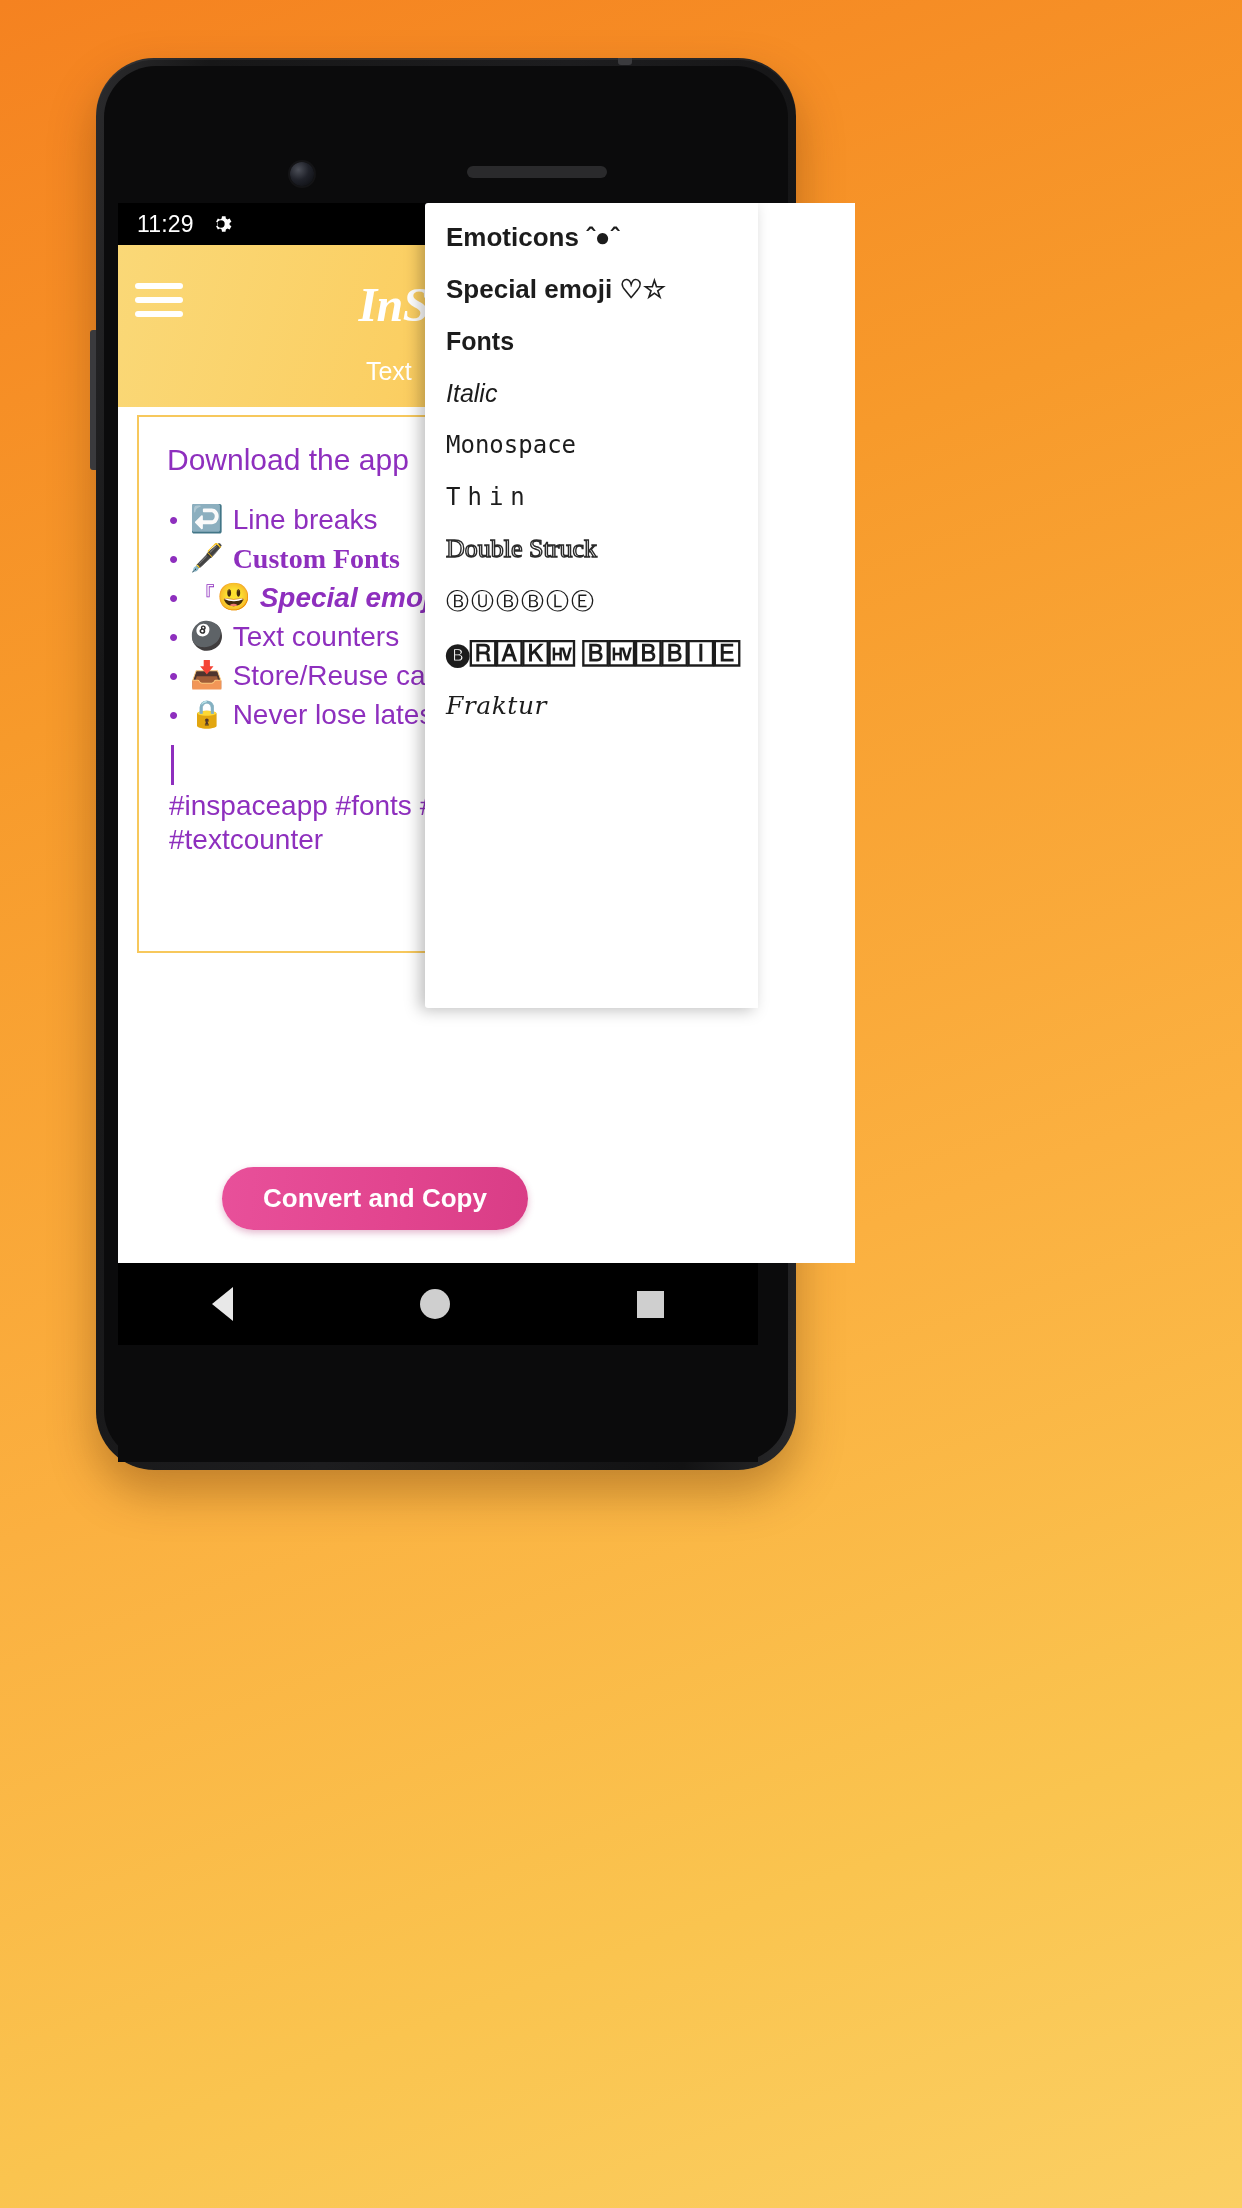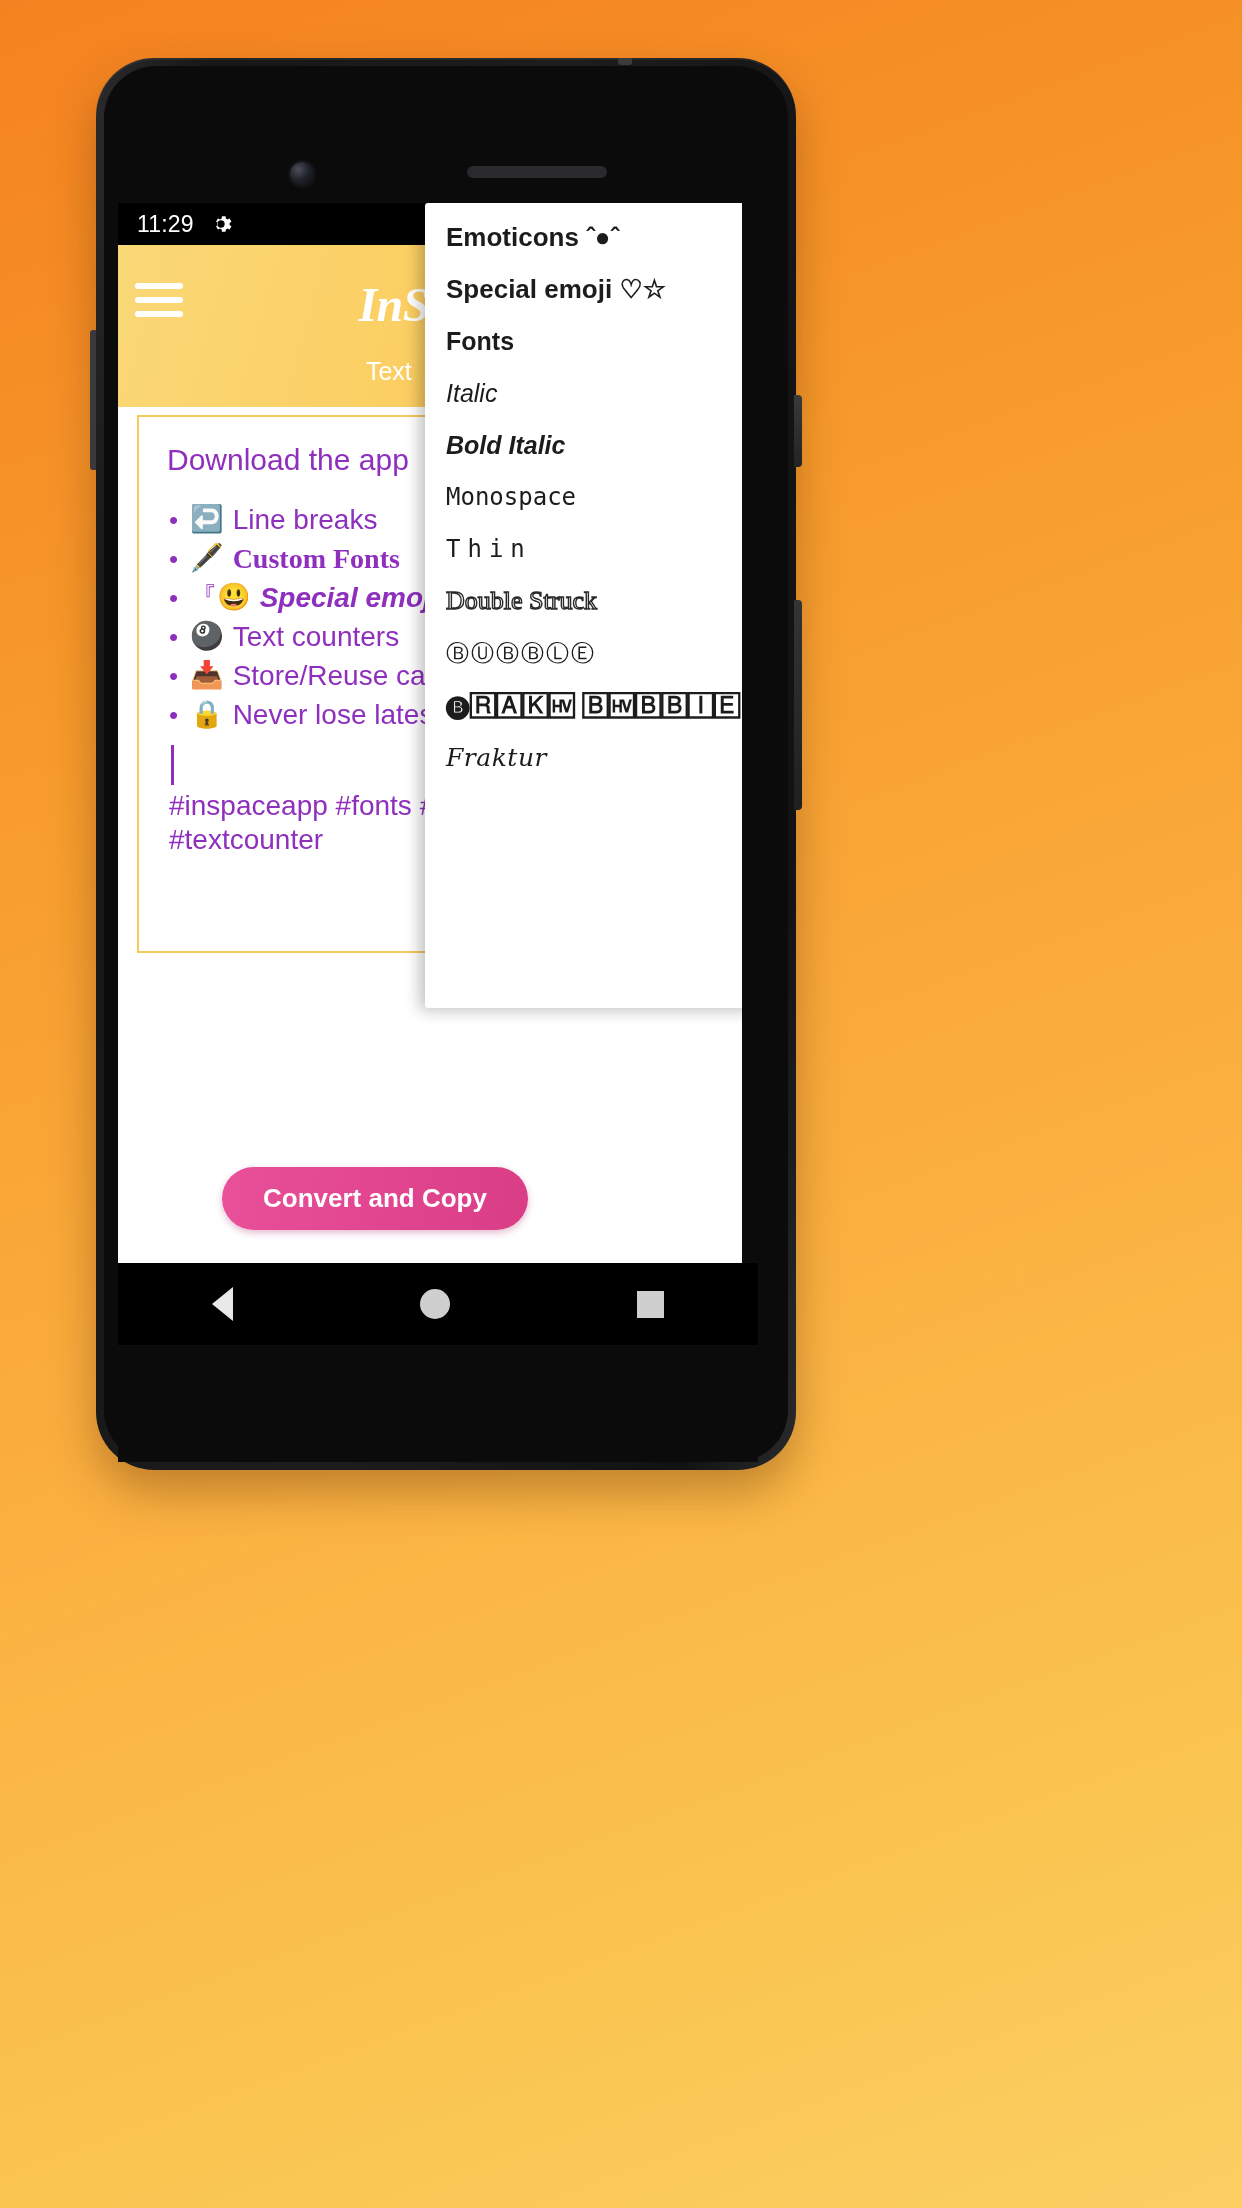--- a/index.html
+++ b/index.html
@@ -34,21 +34,21 @@
   #front-camera{position:absolute;left:194px;top:104px;width:24px;height:24px;border-radius:50%;
     background:radial-gradient(circle at 35% 32%,#4c4f58 0%,#20222a 46%,#0a0b0e 100%);
     box-shadow:0 0 0 2px #141416;}
   #earpiece-speaker{position:absolute;left:371px;top:108px;width:140px;height:12px;border-radius:6px;
     background:#2a2a2c;}
   #proximity-sensor{position:absolute;left:412px;top:158px;width:54px;height:26px;border-radius:13px;
     background:#000;}
 
   
   #screen{
-    position:absolute;left:118px;top:203px;width:624px;height:1060px;
+    position:absolute;left:118px;top:203px;width:737px;height:1060px;
     background:#fff;overflow:hidden;
   }
 
   
   #status-bar{
     position:absolute;left:0;top:0;width:640px;height:42px;background:#000;
     display:flex;align-items:center;color:#fff;
   }
   #status-time{font-size:23px;margin-left:19px;letter-spacing:.2px;font-weight:400;}
   #status-gear{margin-left:16px;display:flex;align-items:center;}
@@ -259,21 +259,20 @@
     </div>
     <div id="convert-copy-button">Convert and Copy</div>
     <div id="font-size-button">A</div>
   </div>
 
   <div id="font-dropdown">
     <div class="font-option fo-emoticons">Emoticons ˆ●ˆ</div>
     <div class="font-option fo-special">Special emoji ♡☆</div>
     <div class="font-option fo-bold">Fonts</div>
     <div class="font-option fo-italic">Italic</div>
-    <div class="font-option fo-bolditalic">Bold Italic</div>
     <div class="font-option fo-monospace">Monospace</div>
     <div class="font-option fo-thin">Thin</div>
     <div class="font-option fo-doublestruck">Double Struck</div>
     <div class="font-option fo-bubble">ⒷⓊⒷⒷⓁⒺ</div>
     <div class="font-option fo-blackbubble">🅑🅁🄰🄺🅊 🄱🅊🄱🄱🄸🄴</div>
     <div class="font-option fo-fraktur">Fraktur</div>
   </div>
 
 </div>
 

